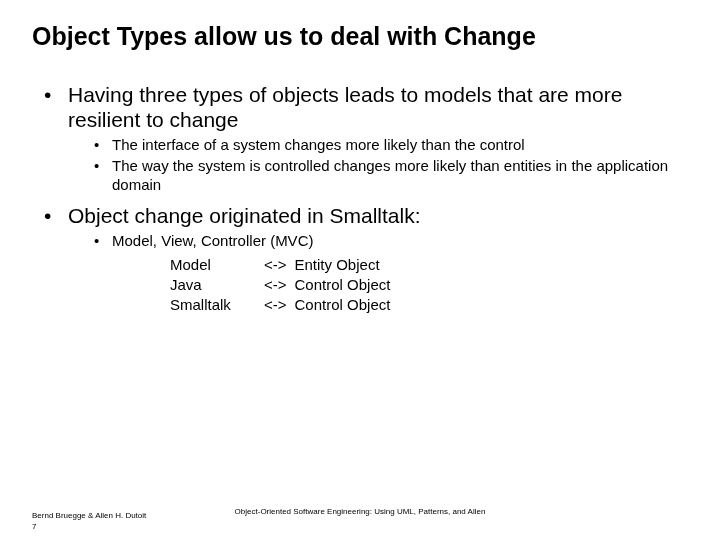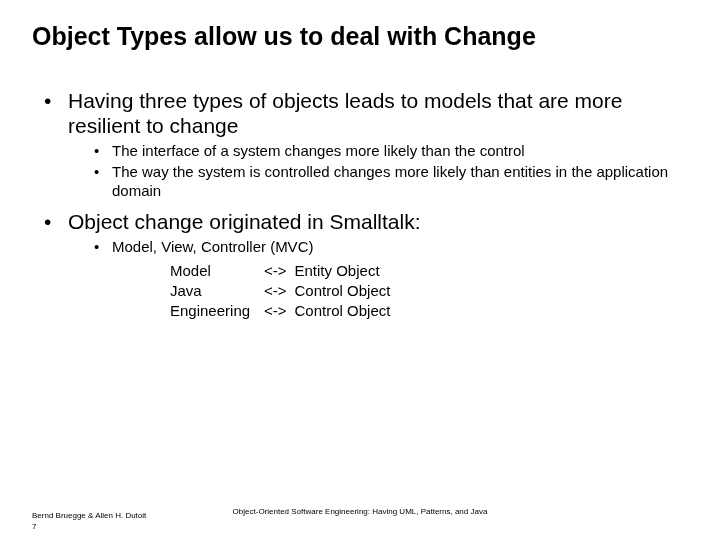--- a/index.html
+++ b/index.html
@@ -21,21 +21,21 @@
   .title {
     position: absolute;
     top: 22px;
     left: 32px;
     right: 32px;
     font-size: 25px;
     font-weight: bold;
   }
   .body {
     position: absolute;
-    top: 88px;
+    top: 82px;
     left: 40px;
     right: 40px;
   }
   ul.lvl1 {
     list-style: none;
     padding: 0;
     margin: 0;
   }
   ul.lvl1 > li {
     position: relative;
@@ -140,32 +140,32 @@
                   <td class="left">Model</td>
                   <td class="arrow">&lt;-&gt;</td>
                   <td>Entity Object</td>
                 </tr>
                 <tr>
                   <td class="left">Java</td>
                   <td class="arrow">&lt;-&gt;</td>
                   <td>Control Object</td>
                 </tr>
                 <tr>
-                  <td class="left">Engineering</td>
+                  <td class="left">Smalltalk</td>
                   <td class="arrow">&lt;-&gt;</td>
                   <td>Control Object</td>
                 </tr>
               </tbody>
                 </table>
             </div>
           </li>
         </ul>
       </li>
     </ul>
   </div>
 
   <div class="footer-left">
     <span>Bernd Bruegge &amp; Allen H. Dutoit</span><br>
     <span>7</span>
   </div>
-  <div class="footer-center">Object-Oriented Software Engineering: Having UML, Patterns, and Java</div>
+  <div class="footer-center">Object-Oriented Software Engineering: Using UML, Patterns, and Allen</div>
 
 </div>
 
 </body></html>

